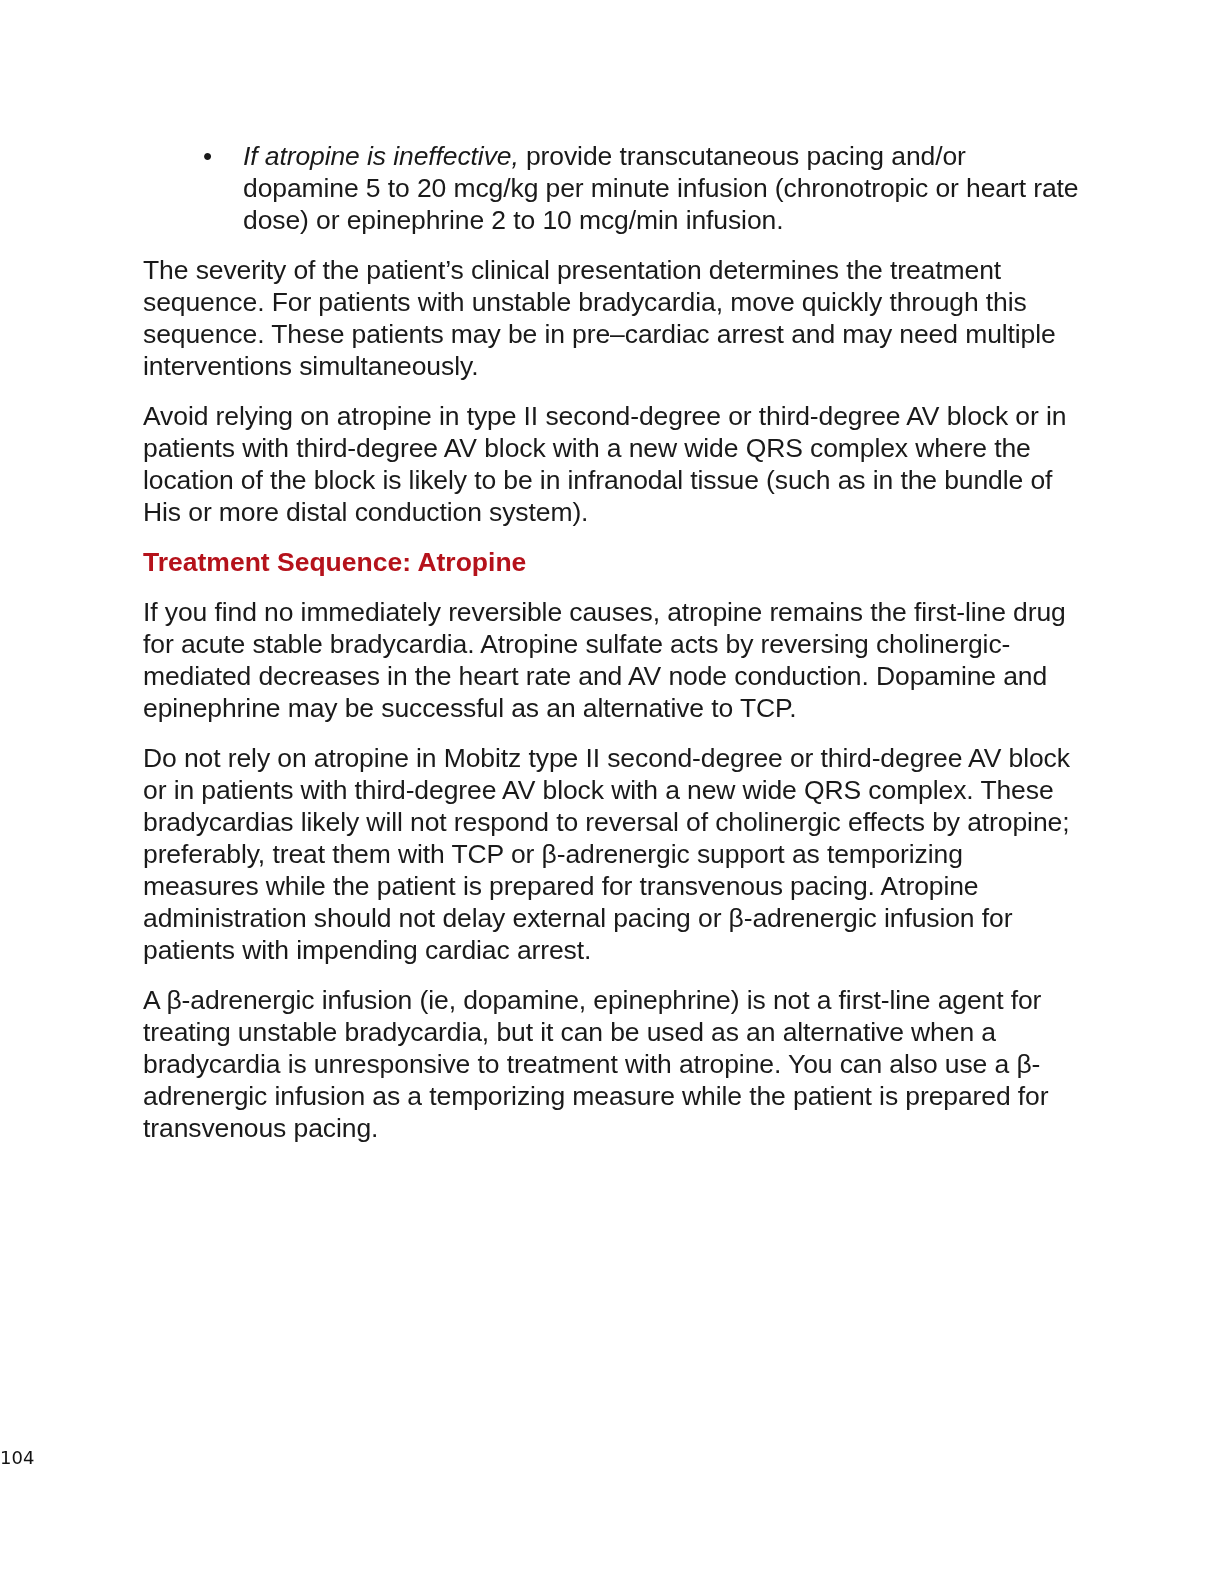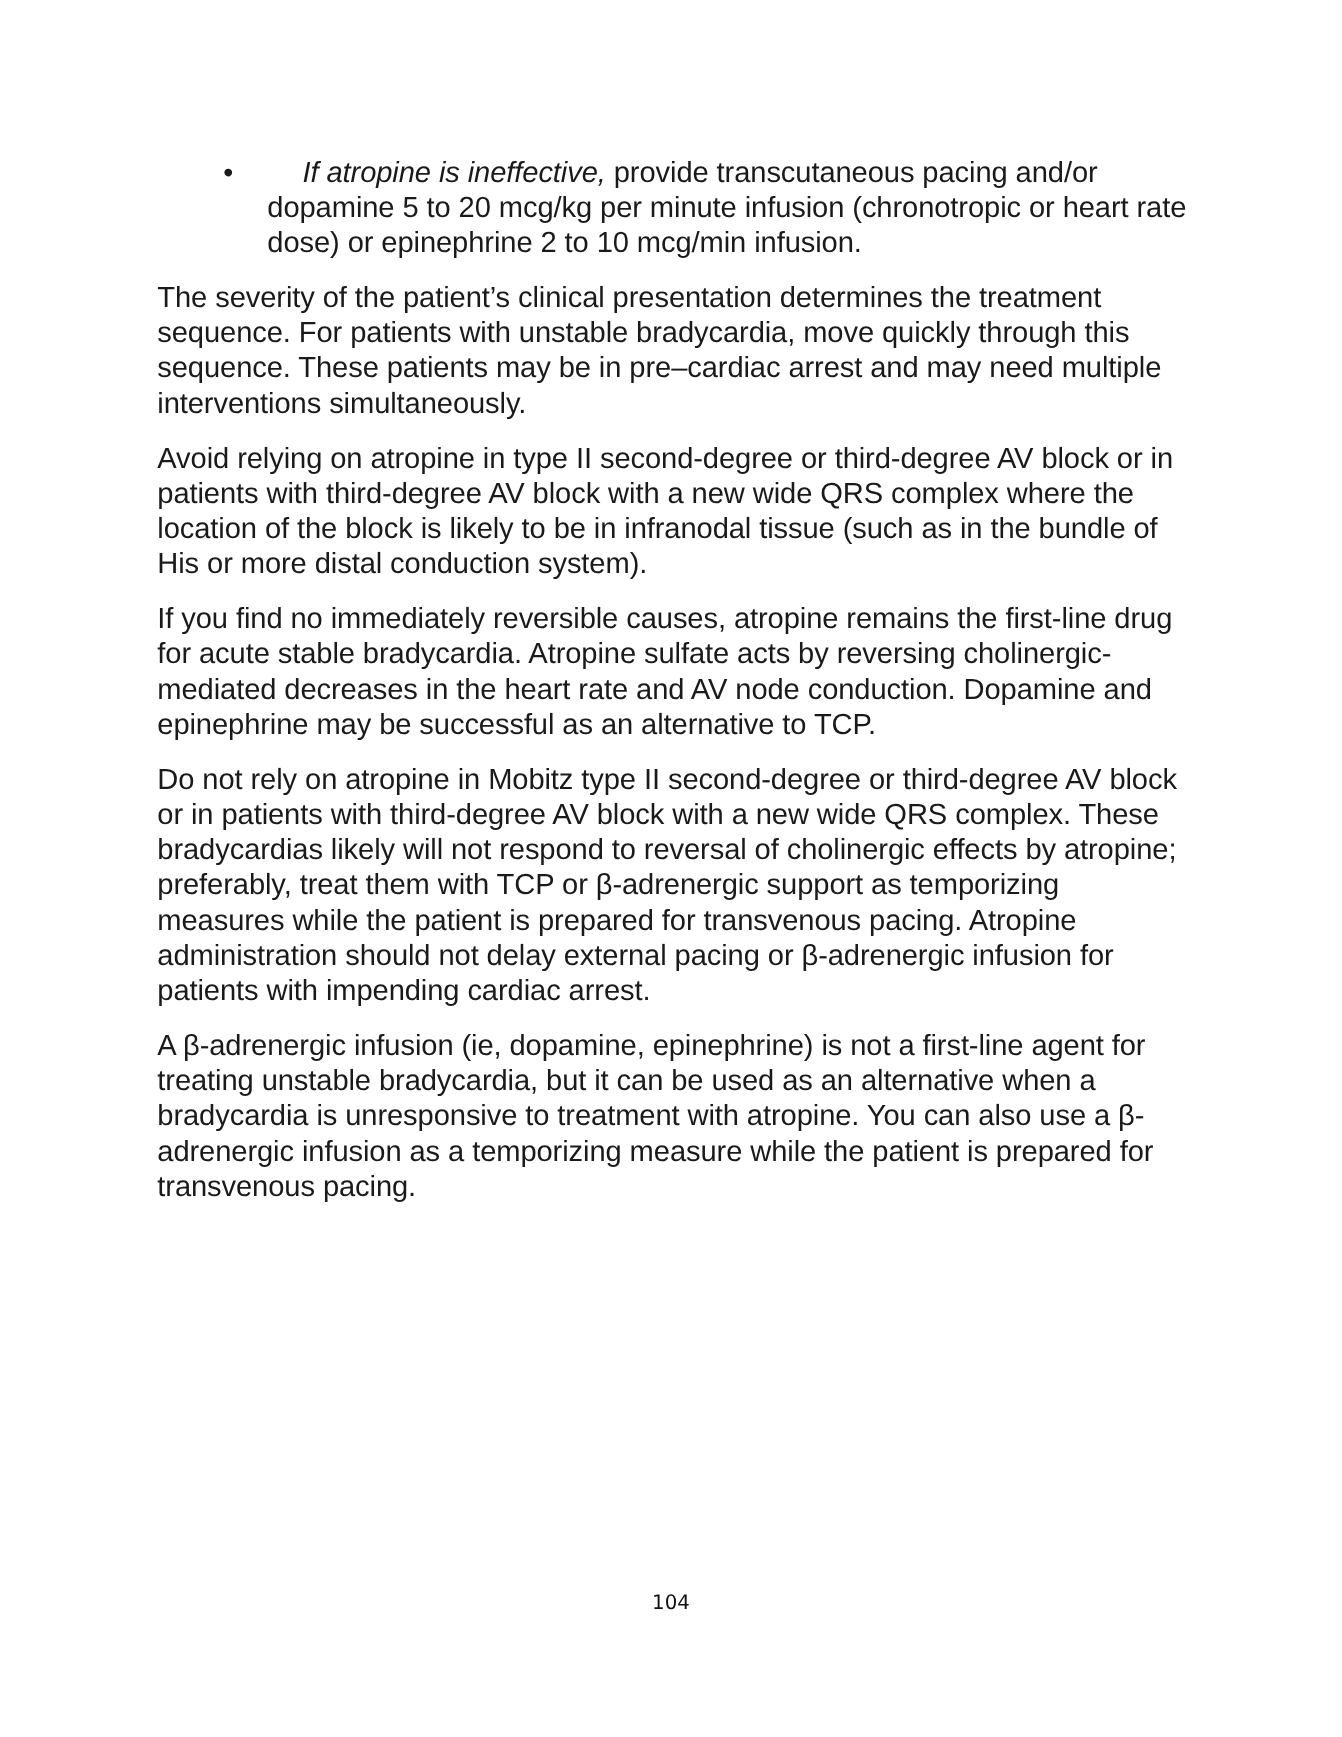--- a/index.html
+++ b/index.html
@@ -3,36 +3,37 @@
 <meta charset="utf-8">
 <style>
   html, body { margin: 0; padding: 0; background: #ffffff; }
   body { width: 1220px; height: 1579px; position: relative; overflow: hidden;
          font-family: "Liberation Sans", sans-serif; color: #1a1a1a; }
   .page { position: absolute; left: 143px; top: 140px; width: 940px; }
   .bullet-wrap { position: relative; padding-left: 100px; margin-bottom: 18px; }
   .bullet-dot { position: absolute; left: 60px; top: 0; font-size: 26px; line-height: 32px; }
   p { margin: 0 0 18px 0; font-size: 26.5px; line-height: 32px; letter-spacing: -0.1px; }
   .bullet-wrap p { margin: 0; }
-  em { font-style: italic; margin-left: 32px; }
+  em { font-style: italic; }
   h3 { margin: 0 0 18px 0; font-size: 26.5px; line-height: 32px; font-weight: bold; color: #b5121b; }
-  .page-number { position: absolute; left: 0; width: 1220px; top: 1447px; text-align: center;
+  .page-number { position: absolute; left: 0; width: 1220px; top: 1447px; text-align: left;
                  font-family: "DejaVu Sans", sans-serif; font-size: 18px; color: #111; }
 </style>
 </head>
 <body>
 
 <div class="page">
   <div class="bullet-wrap">
     <span class="bullet-dot">•</span>
     <p><em>If atropine is ineffective,</em><span> provide transcutaneous pacing and/or dopamine 5 to 20 mcg/kg per minute infusion (chronotropic or heart rate dose) or epinephrine 2 to 10 mcg/min infusion.</span></p>
   </div>
 
   <p>The severity of the patient’s clinical presentation determines the treatment sequence. For patients with unstable bradycardia, move quickly through this sequence. These patients may be in pre–cardiac arrest and may need multiple interventions simultaneously.</p>
   <p>Avoid relying on atropine in type II second-degree or third-degree AV block or in patients with third-degree AV block with a new wide QRS complex where the location of the block is likely to be in infranodal tissue (such as in the bundle of His or more distal conduction system).</p>
 
+  <h3>Treatment Sequence: Atropine</h3>
 
   <p>If you find no immediately reversible causes, atropine remains the first-line drug for acute stable bradycardia. Atropine sulfate acts by reversing cholinergic-mediated decreases in the heart rate and AV node conduction. Dopamine and epinephrine may be successful as an alternative to TCP.</p>
   <p>Do not rely on atropine in Mobitz type II second-degree or third-degree AV block or in patients with third-degree AV block with a new wide QRS complex. These bradycardias likely will not respond to reversal of cholinergic effects by atropine; preferably, treat them with TCP or β-adrenergic support as temporizing measures while the patient is prepared for transvenous pacing. Atropine administration should not delay external pacing or β-adrenergic infusion for patients with impending cardiac arrest.</p>
   <p>A β-adrenergic infusion (ie, dopamine, epinephrine) is not a first-line agent for treating unstable bradycardia, but it can be used as an alternative when a bradycardia is unresponsive to treatment with atropine. You can also use a β-adrenergic infusion as a temporizing measure while the patient is prepared for transvenous pacing.</p>
 </div>
 
 <div class="page-number">104</div>
 
 </body></html>

